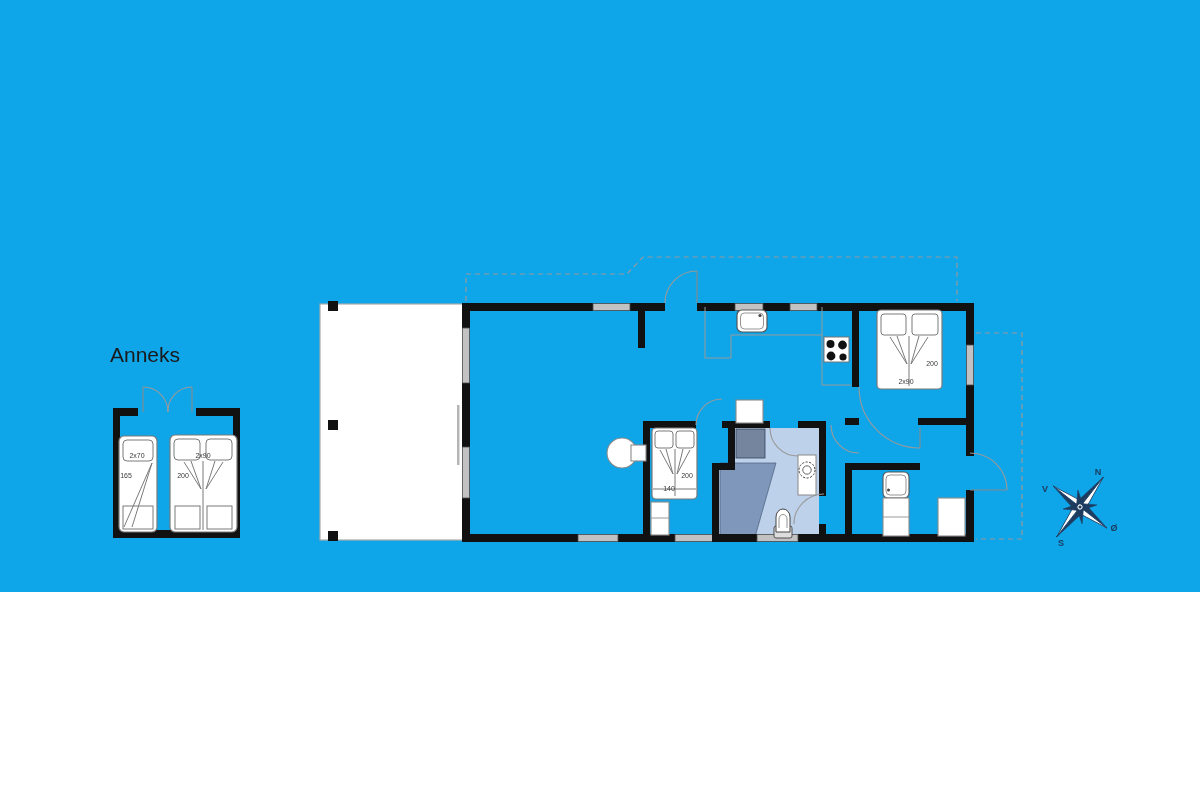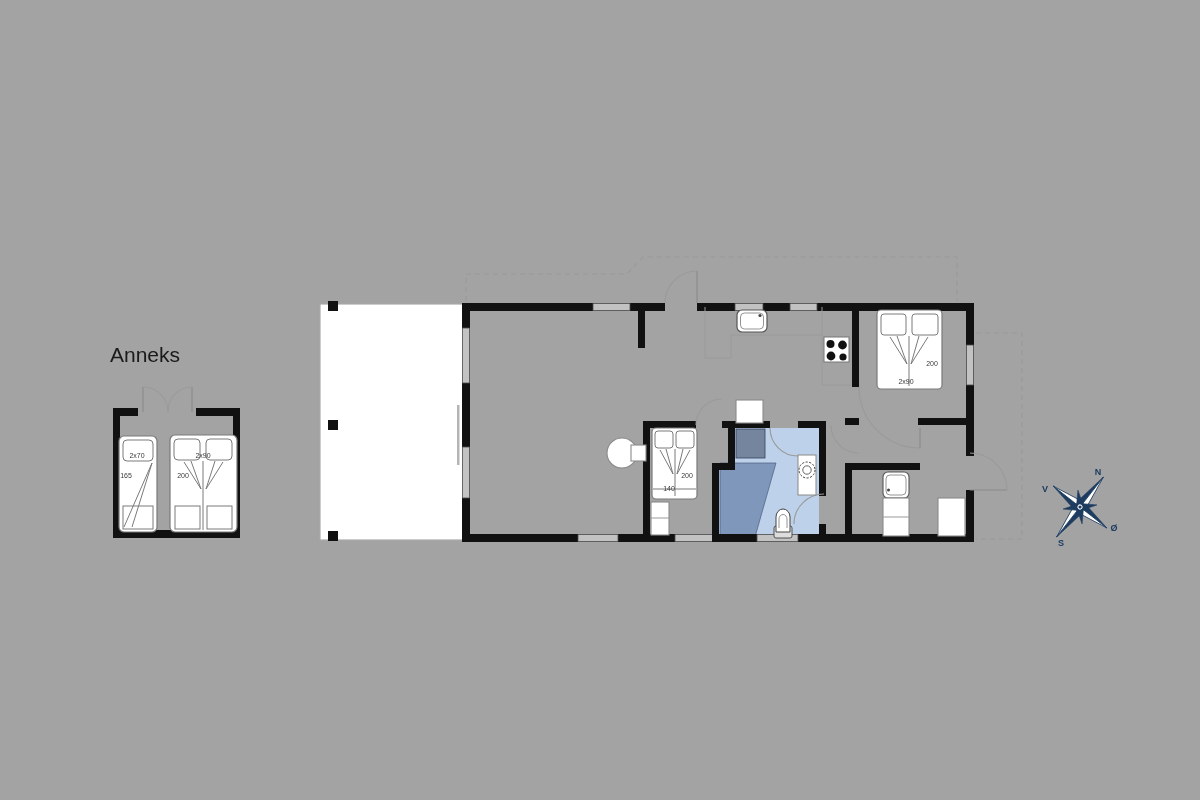--- a/index.html
+++ b/index.html
@@ -1,17 +1,17 @@
 <!DOCTYPE html>
 <html><head>
 <meta charset="utf-8">
 <style>
   html,body{margin:0;padding:0;background:#ffffff;width:1200px;height:800px;overflow:hidden;
     font-family:"Liberation Sans", sans-serif;}
-  #stage{position:relative;width:1200px;height:800px;background:#a3a3a3;}
+  #stage{position:relative;width:1200px;height:592px;background:#0ea5e9;}
   svg{position:absolute;left:0;top:0;}
   .wall{fill:#111111;stroke:none;}
   .thin{fill:none;stroke:#8a8a8a;stroke-width:1.1;}
   .thin2{fill:none;stroke:#9a9a9a;stroke-width:1;}
   .arc{fill:none;stroke:#9a9a9a;stroke-width:1.1;}
   .win{fill:#c2c2c2;stroke:#4a4a4a;stroke-width:0.8;}
   .dash{fill:none;stroke:#9a9a9a;stroke-width:1.2;stroke-dasharray:5 4;}
   .furn{fill:#ffffff;stroke:#8a8a8a;stroke-width:1.1;}
   .bed{fill:#ffffff;stroke:#7a7a7a;stroke-width:1.2;}
   .bedline{fill:none;stroke:#7a7a7a;stroke-width:1;}

